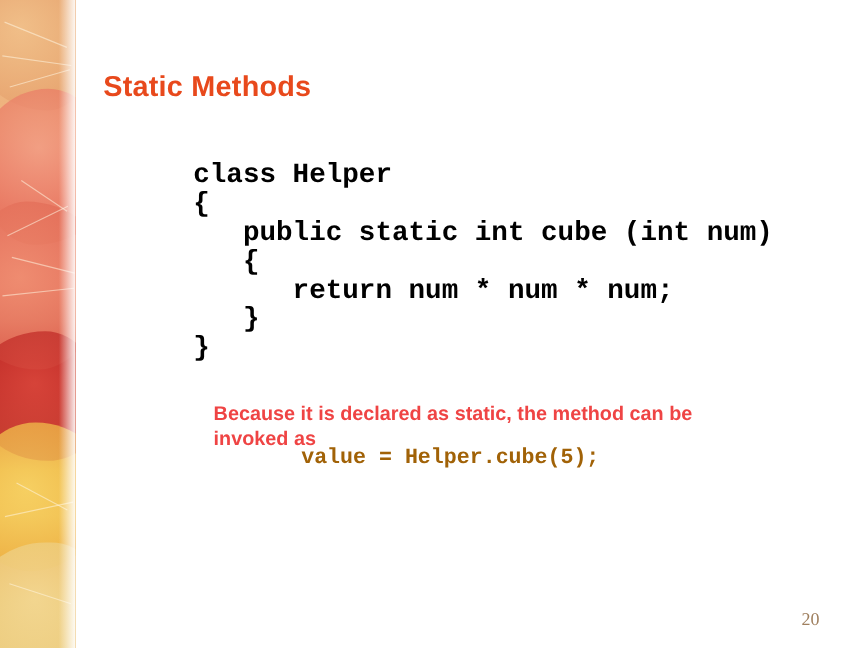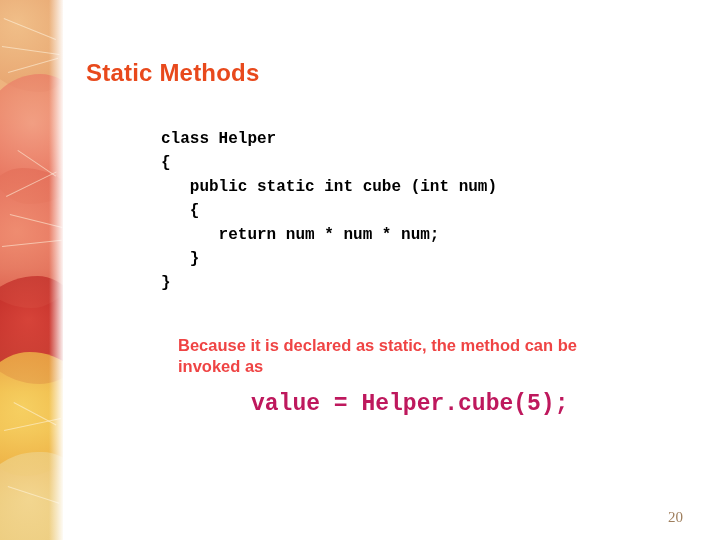--- a/index.html
+++ b/index.html
@@ -107,21 +107,21 @@
     white-space: nowrap;
     margin-top: 28px;
   }
 
   
   .code-block {
     position: absolute;
     left: 161px;
     top: 111px;
     font-family: "Liberation Mono", "DejaVu Sans Mono", monospace;
-    font-size: 16px;
+    font-size: 23px;
     font-weight: bold;
     line-height: 24px;
     color: #000000;
     white-space: pre;
   }
 
   
   .note {
     position: absolute;
     left: 178px;
@@ -131,25 +131,25 @@
     font-size: 16.5px;
     font-weight: bold;
     line-height: 21px;
     color: #ef4444;
   }
 
   
   .invocation {
     position: absolute;
     left: 251px;
-    top: 391px;
+    top: 372px;
     font-family: "Liberation Mono", "DejaVu Sans Mono", monospace;
-    font-size: 23px;
-    font-weight: bold;
-    color: #be185d;
+    font-size: 18px;
+    font-weight: bold;
+    color: #a16207;
     white-space: pre;
   }
 
   
   .page-number {
     position: absolute;
     left: 668px;
     top: 509px;
     font-family: "Liberation Serif", serif;
     font-size: 15px;

